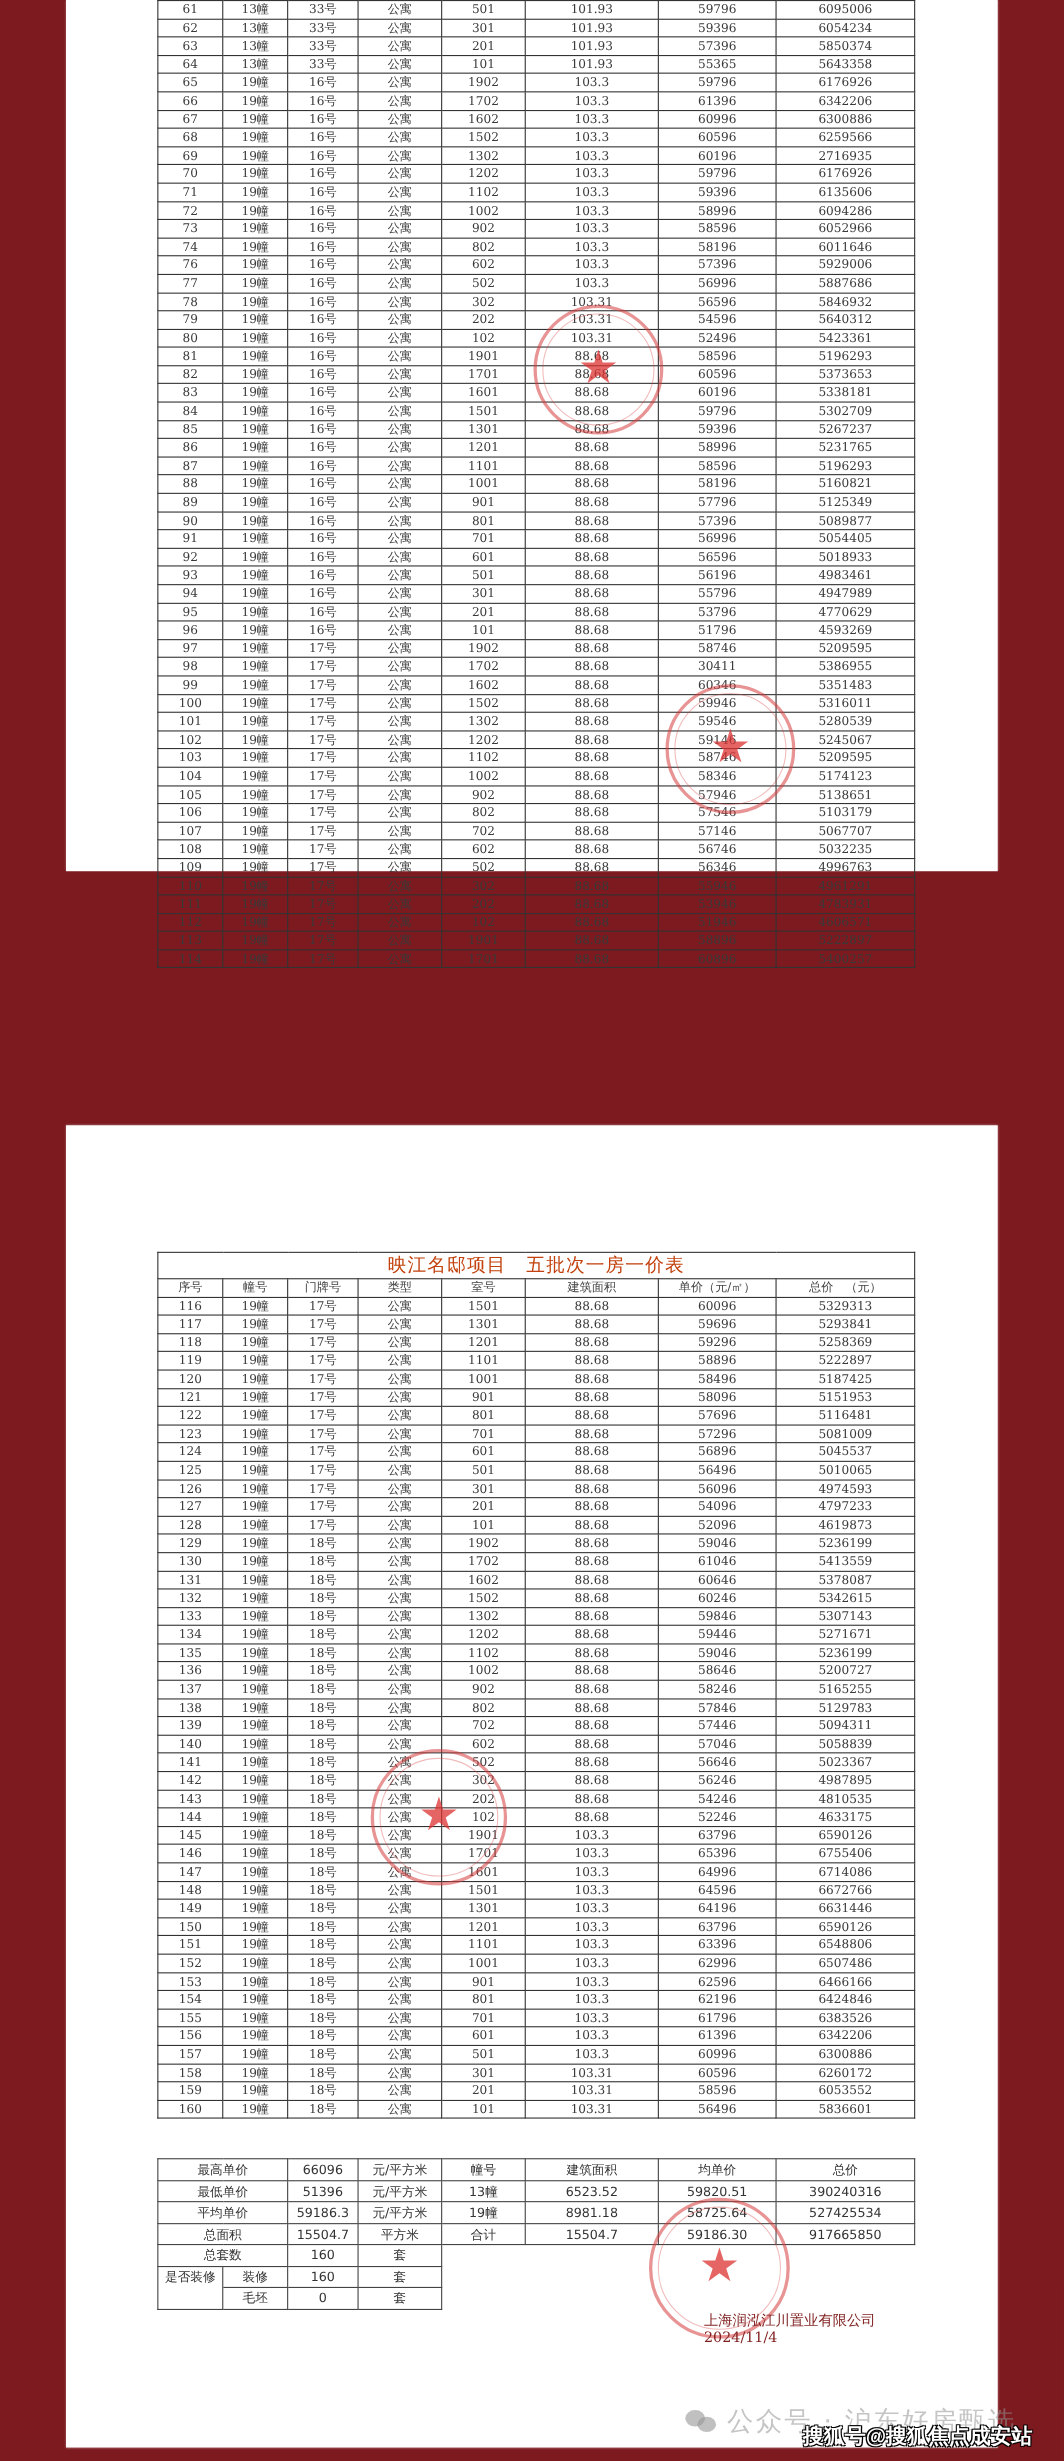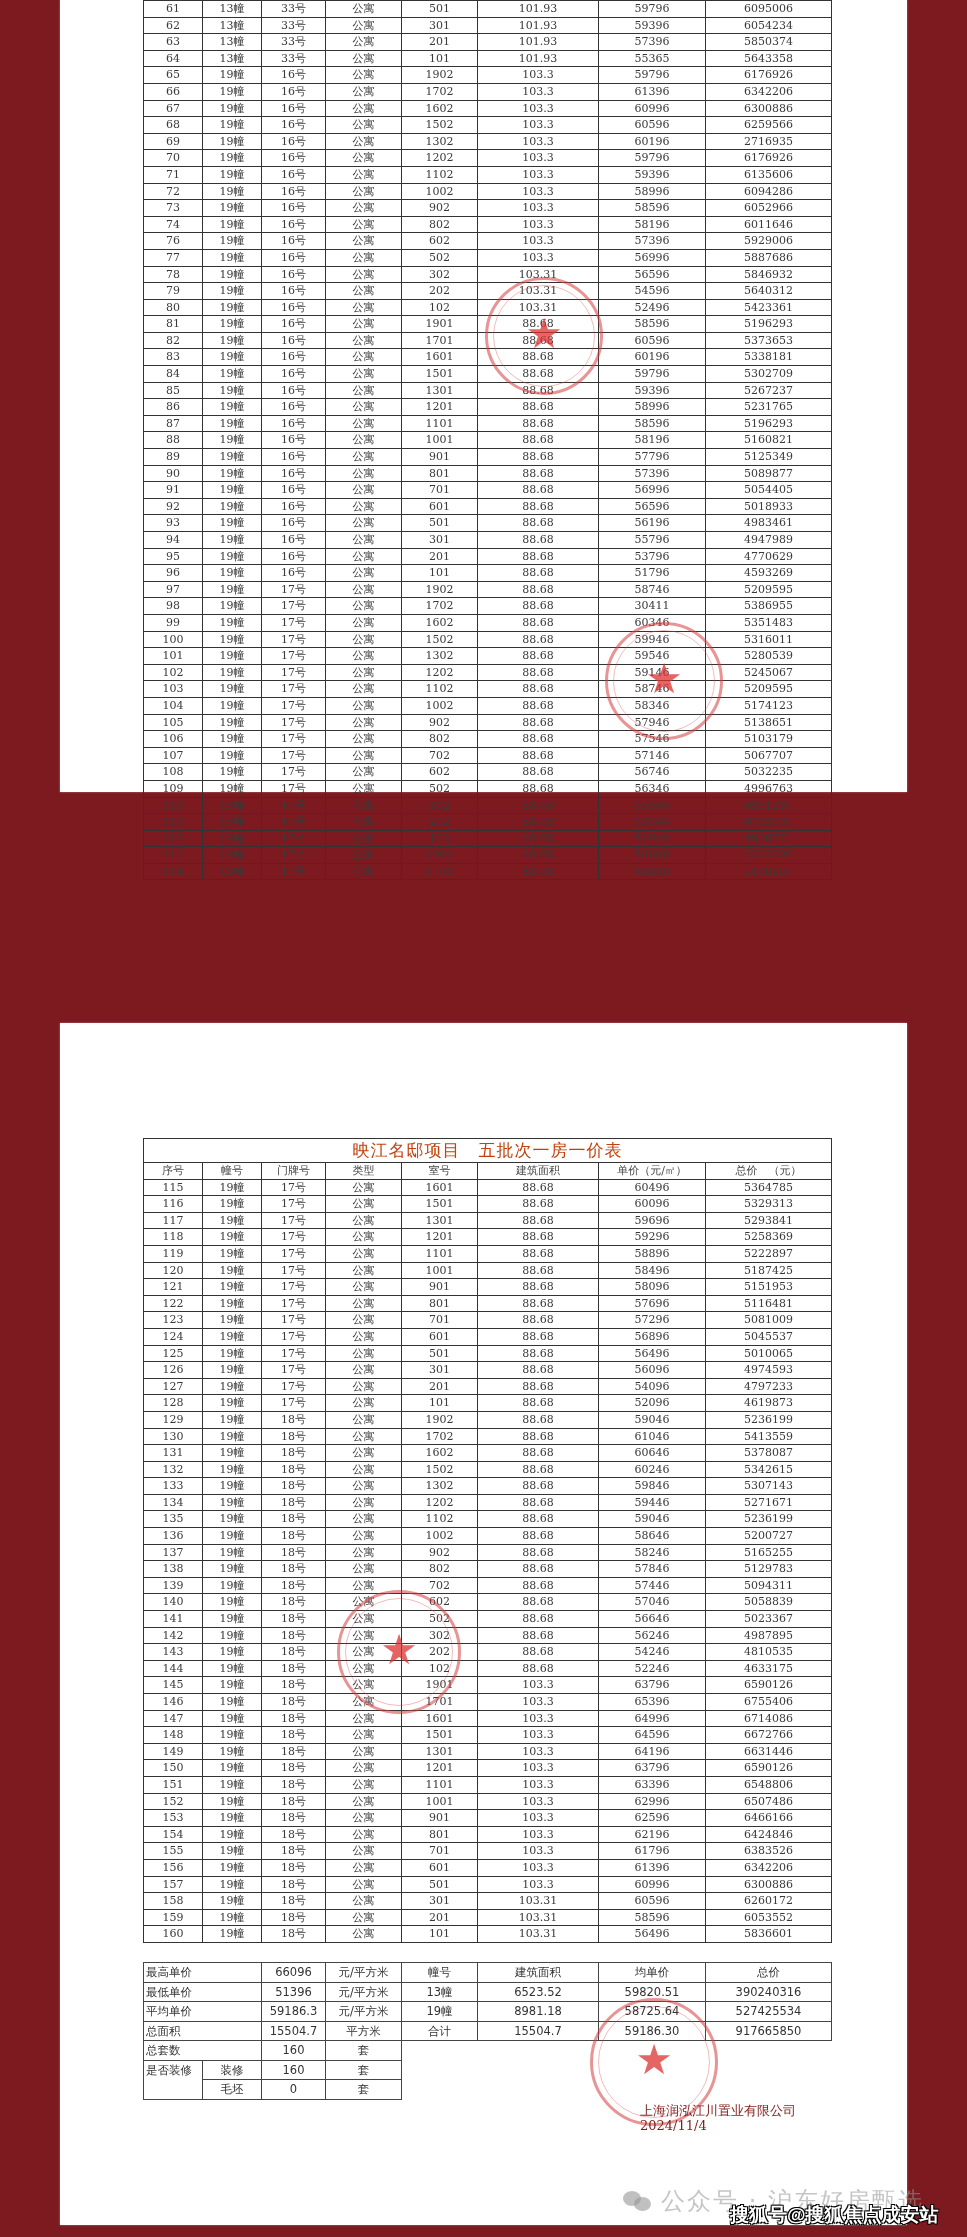--- a/index.html
+++ b/index.html
@@ -37,21 +37,21 @@
   table.summary {
     position:absolute; left:83px; top:939px; border-collapse:collapse;
     table-layout:fixed; width:688px;
     font-family:"DejaVu Sans","Liberation Sans",sans-serif;
   }
   table.summary td {
     padding:0 2px; font-size:11.5px; height:18.5px; line-height:18.5px;
     color:#333; white-space:nowrap; overflow:hidden; text-align:center;
   }
   table.summary td.b { border:1px solid #444; }
-  table.summary td.left { text-align:left;margin-left:12px; }
+  table.summary td.left { text-align:center;margin-left:12px; }
   table.summary td.none { border:none; }
 
   .stamp {
     position:absolute; border-radius:50%;
     border:3px solid rgba(214,60,60,0.55);
     pointer-events:none;
   }
   .stamp .inner {
     position:absolute; inset:5px; border-radius:50%;
     border:1px solid rgba(214,60,60,0.35);
@@ -663,30 +663,20 @@
           <th>门牌号</th>
           <th>类型</th>
           <th>室号</th>
           <th>建筑面积</th>
           <th>单价（元/㎡）</th>
           <th>总价　（元）</th>
         </tr>
     </thead>
     <tbody id="p2body">
         <tr>
-          <td>115</td>
-          <td>19幢</td>
-          <td>17号</td>
-          <td>公寓</td>
-          <td>1601</td>
-          <td>88.68</td>
-          <td>60496</td>
-          <td>5364785</td>
-        </tr>
-        <tr>
           <td>116</td>
           <td>19幢</td>
           <td>17号</td>
           <td>公寓</td>
           <td>1501</td>
           <td>88.68</td>
           <td>60096</td>
           <td>5329313</td>
         </tr>
         <tr>

